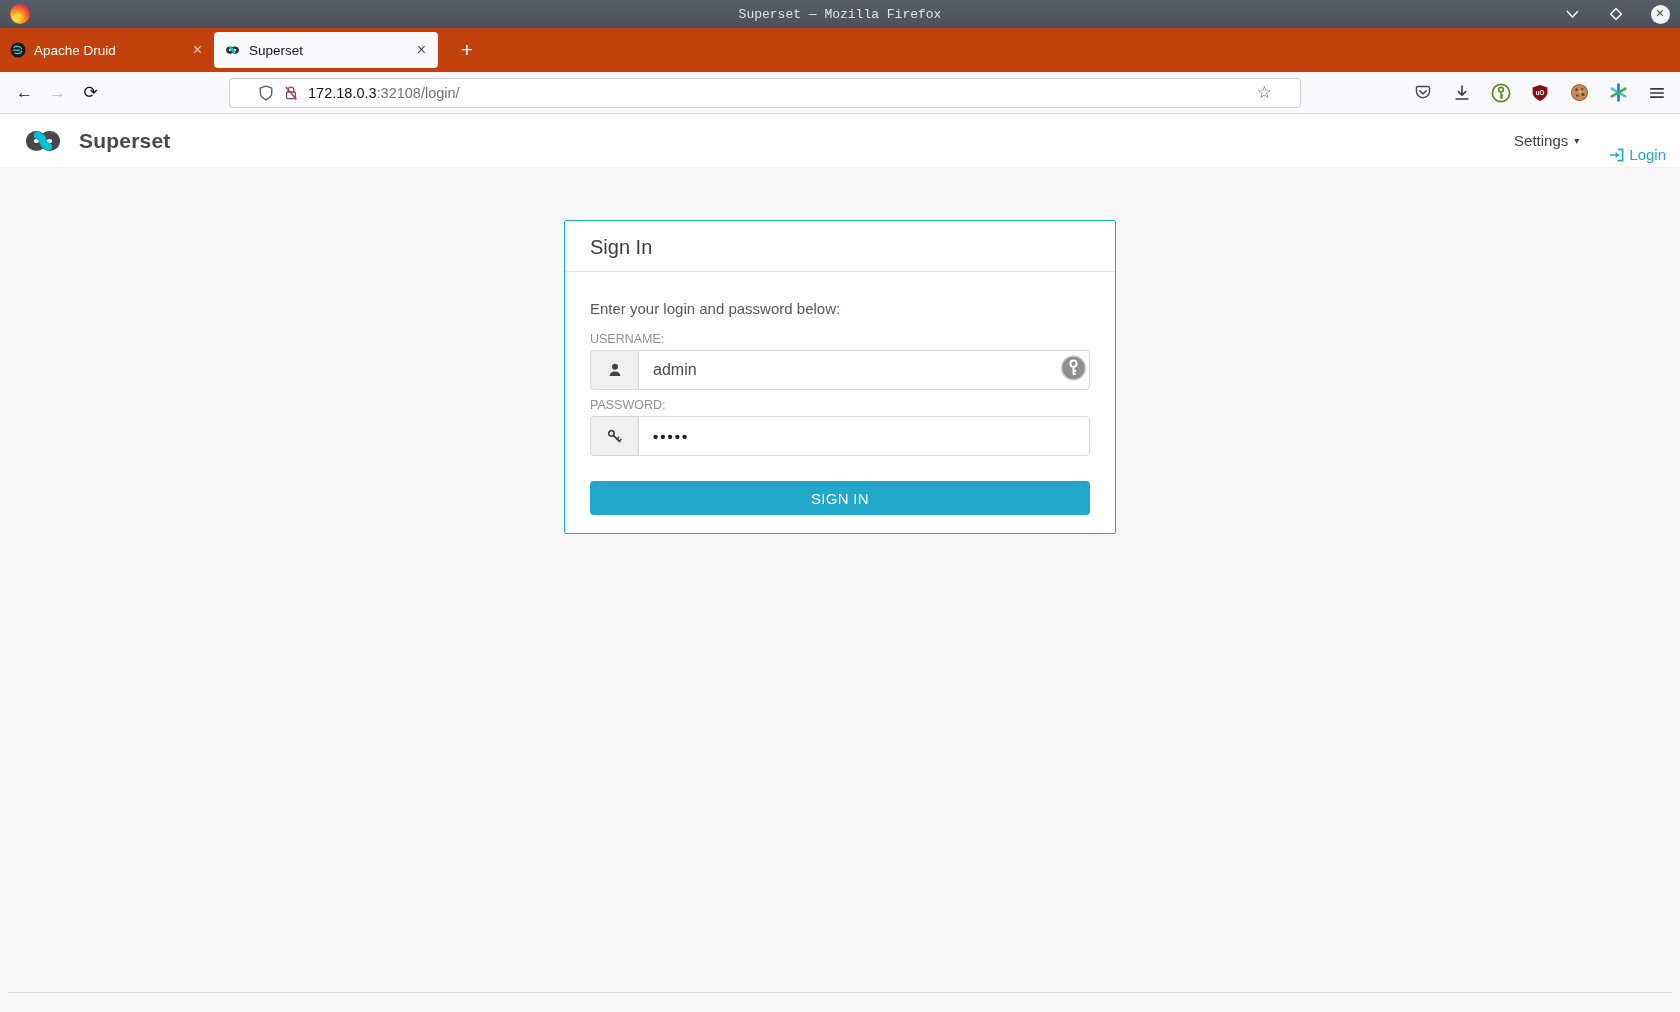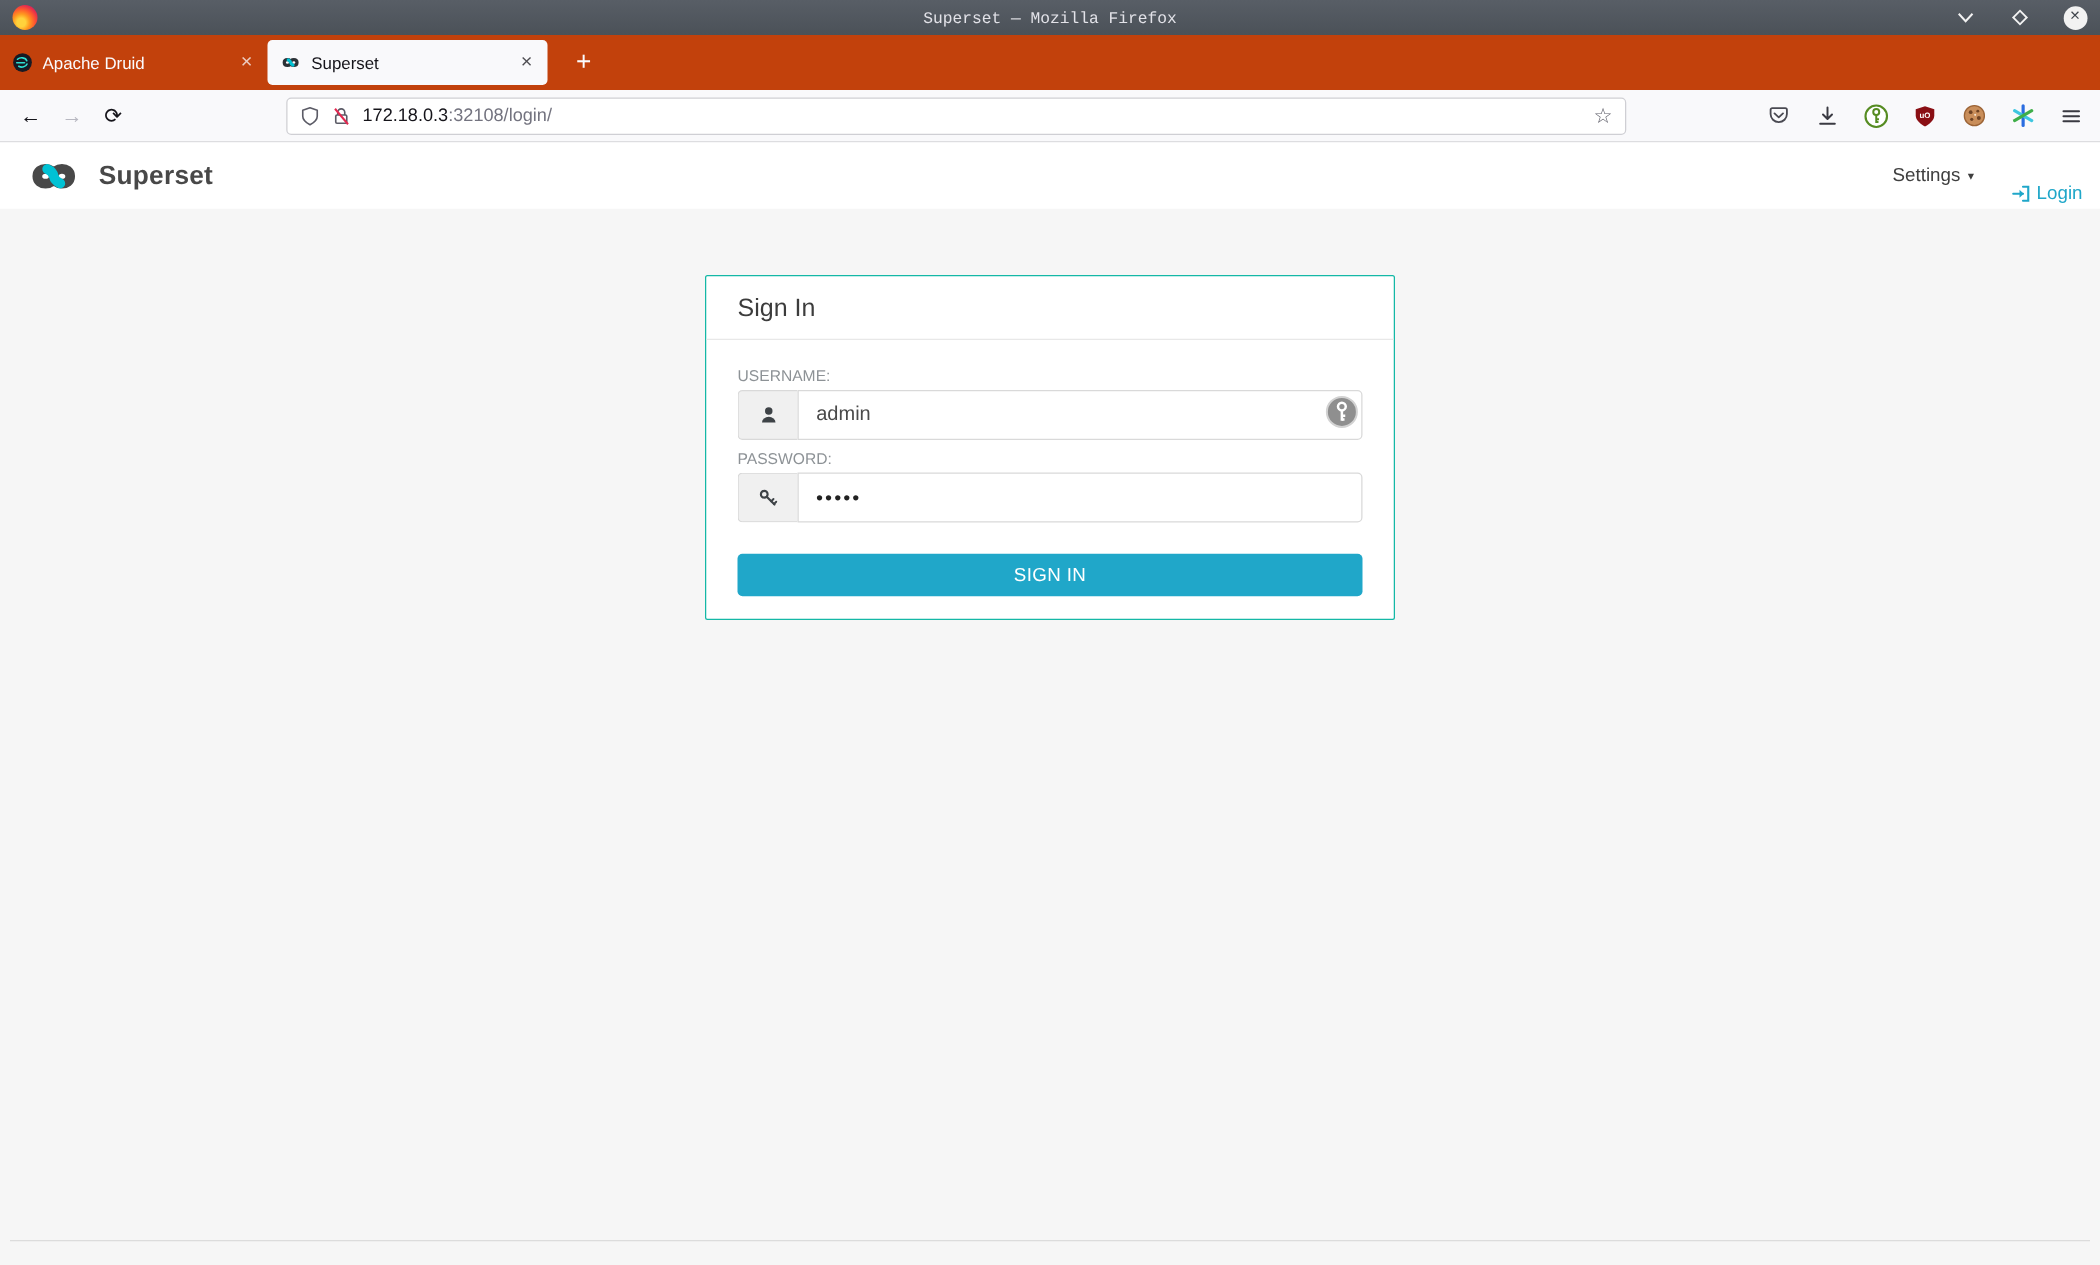--- a/index.html
+++ b/index.html
@@ -28,21 +28,21 @@
   .newtab { margin-left:14px; width:30px; height:30px; display:flex; align-items:center;
     justify-content:center; color:#fbfbfe; font-size:21px; font-weight:300; }
 
   .navbar { height:42px; background:#f9f9fb; border-bottom:1px solid #d4d4d8;
     display:flex; align-items:center; padding:0 8px; }
   .nav-btn { width:33px; height:30px; display:flex; align-items:center; justify-content:center;
     font-size:17px; color:#15141a; border-radius:4px; }
   .nav-btn.disabled { color:#b8b8c1; }
   .urlbar { width:1072px; height:30px; margin-left:122px; background:#fff;
     border:1px solid #cfcfd4; border-radius:4px; display:flex; align-items:center;
-    padding:0 10px; gap:9px; }
+    padding:0 28px; gap:9px; }
   .url-text { font-size:14.5px; color:#15141a; }
   .url-text .rest { color:#73737f; }
   .url-spacer { flex:1; }
   .star { font-size:17px; color:#5b5b66; }
   .ext-row { margin-left:auto; display:flex; align-items:center; gap:17px; padding-right:4px; }
   .ext { width:22px; height:22px; display:flex; align-items:center; justify-content:center; }
 
   
   .app { height:898px; background:#f6f6f6; display:flex; flex-direction:column; position:relative; }
   .app-nav { height:53px; background:#fff; display:flex; align-items:center; padding:0 14px; }
@@ -213,20 +213,21 @@
         </svg>
         <span>Login</span>
       </div>
     </div>
   </div>
 
   <div class="content">
     <div class="card">
       <div class="card-header">Sign In</div>
       <div class="card-body">
+        <div class="instruction">Enter your login and password below:</div>
 
         <div class="field-label">USERNAME:</div>
         <div class="input-group">
           <div class="addon">
             <svg width="16" height="16" viewBox="0 0 16 16">
               <circle cx="8" cy="4.8" r="3" fill="#3e4347"></circle>
               <path d="M2.6,14 a5.4,4.6 0 0 1 10.8,0 Z" fill="#3e4347"></path>
             </svg>
           </div>
           <input type="text" value="admin" style="">

